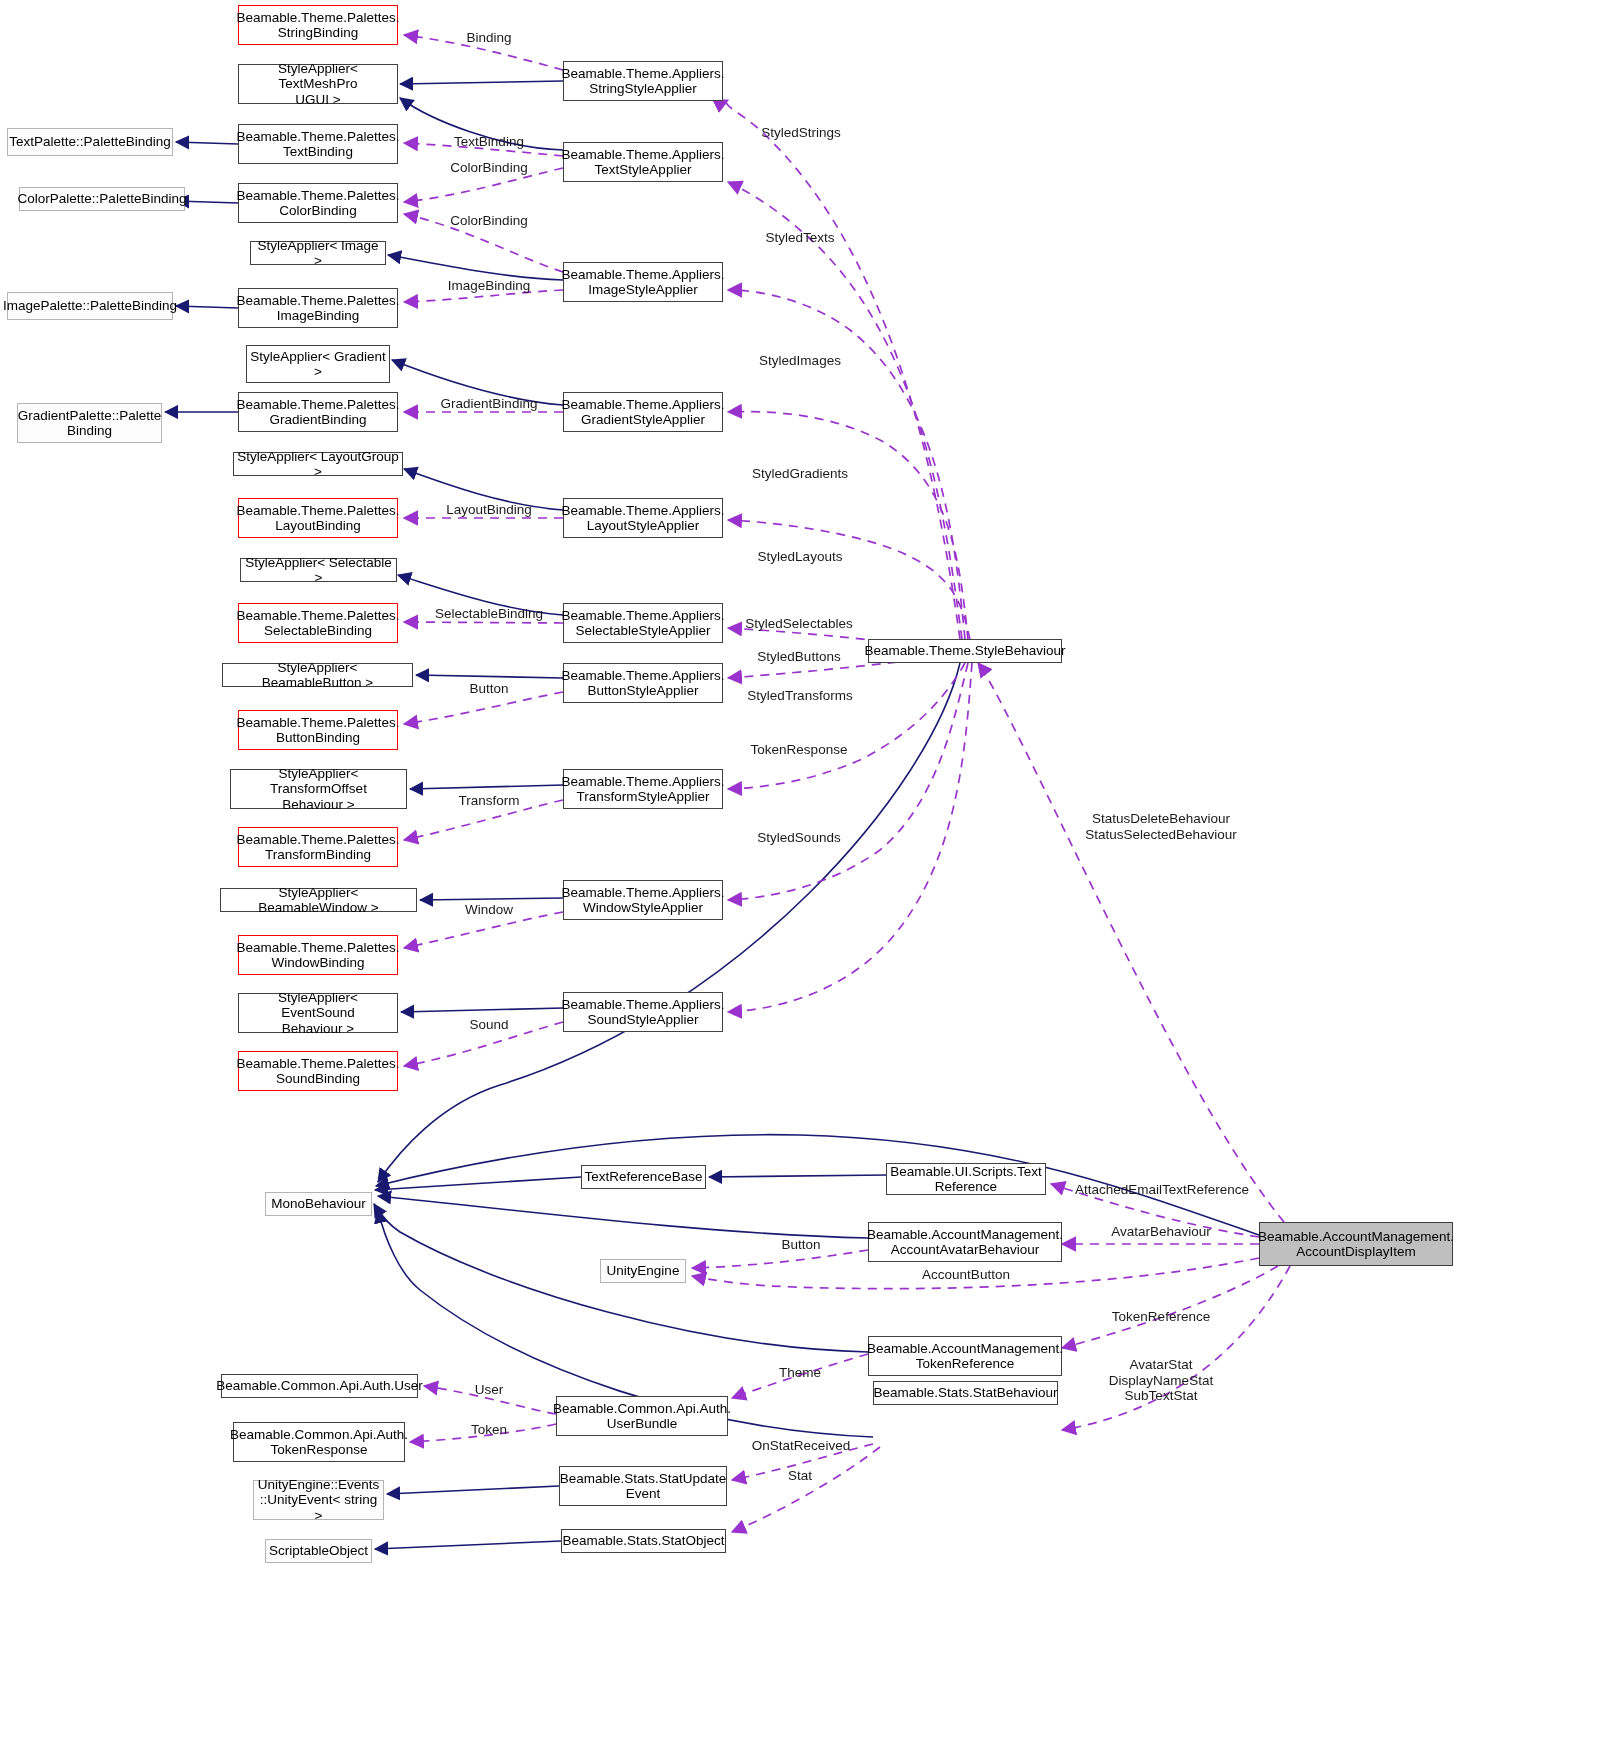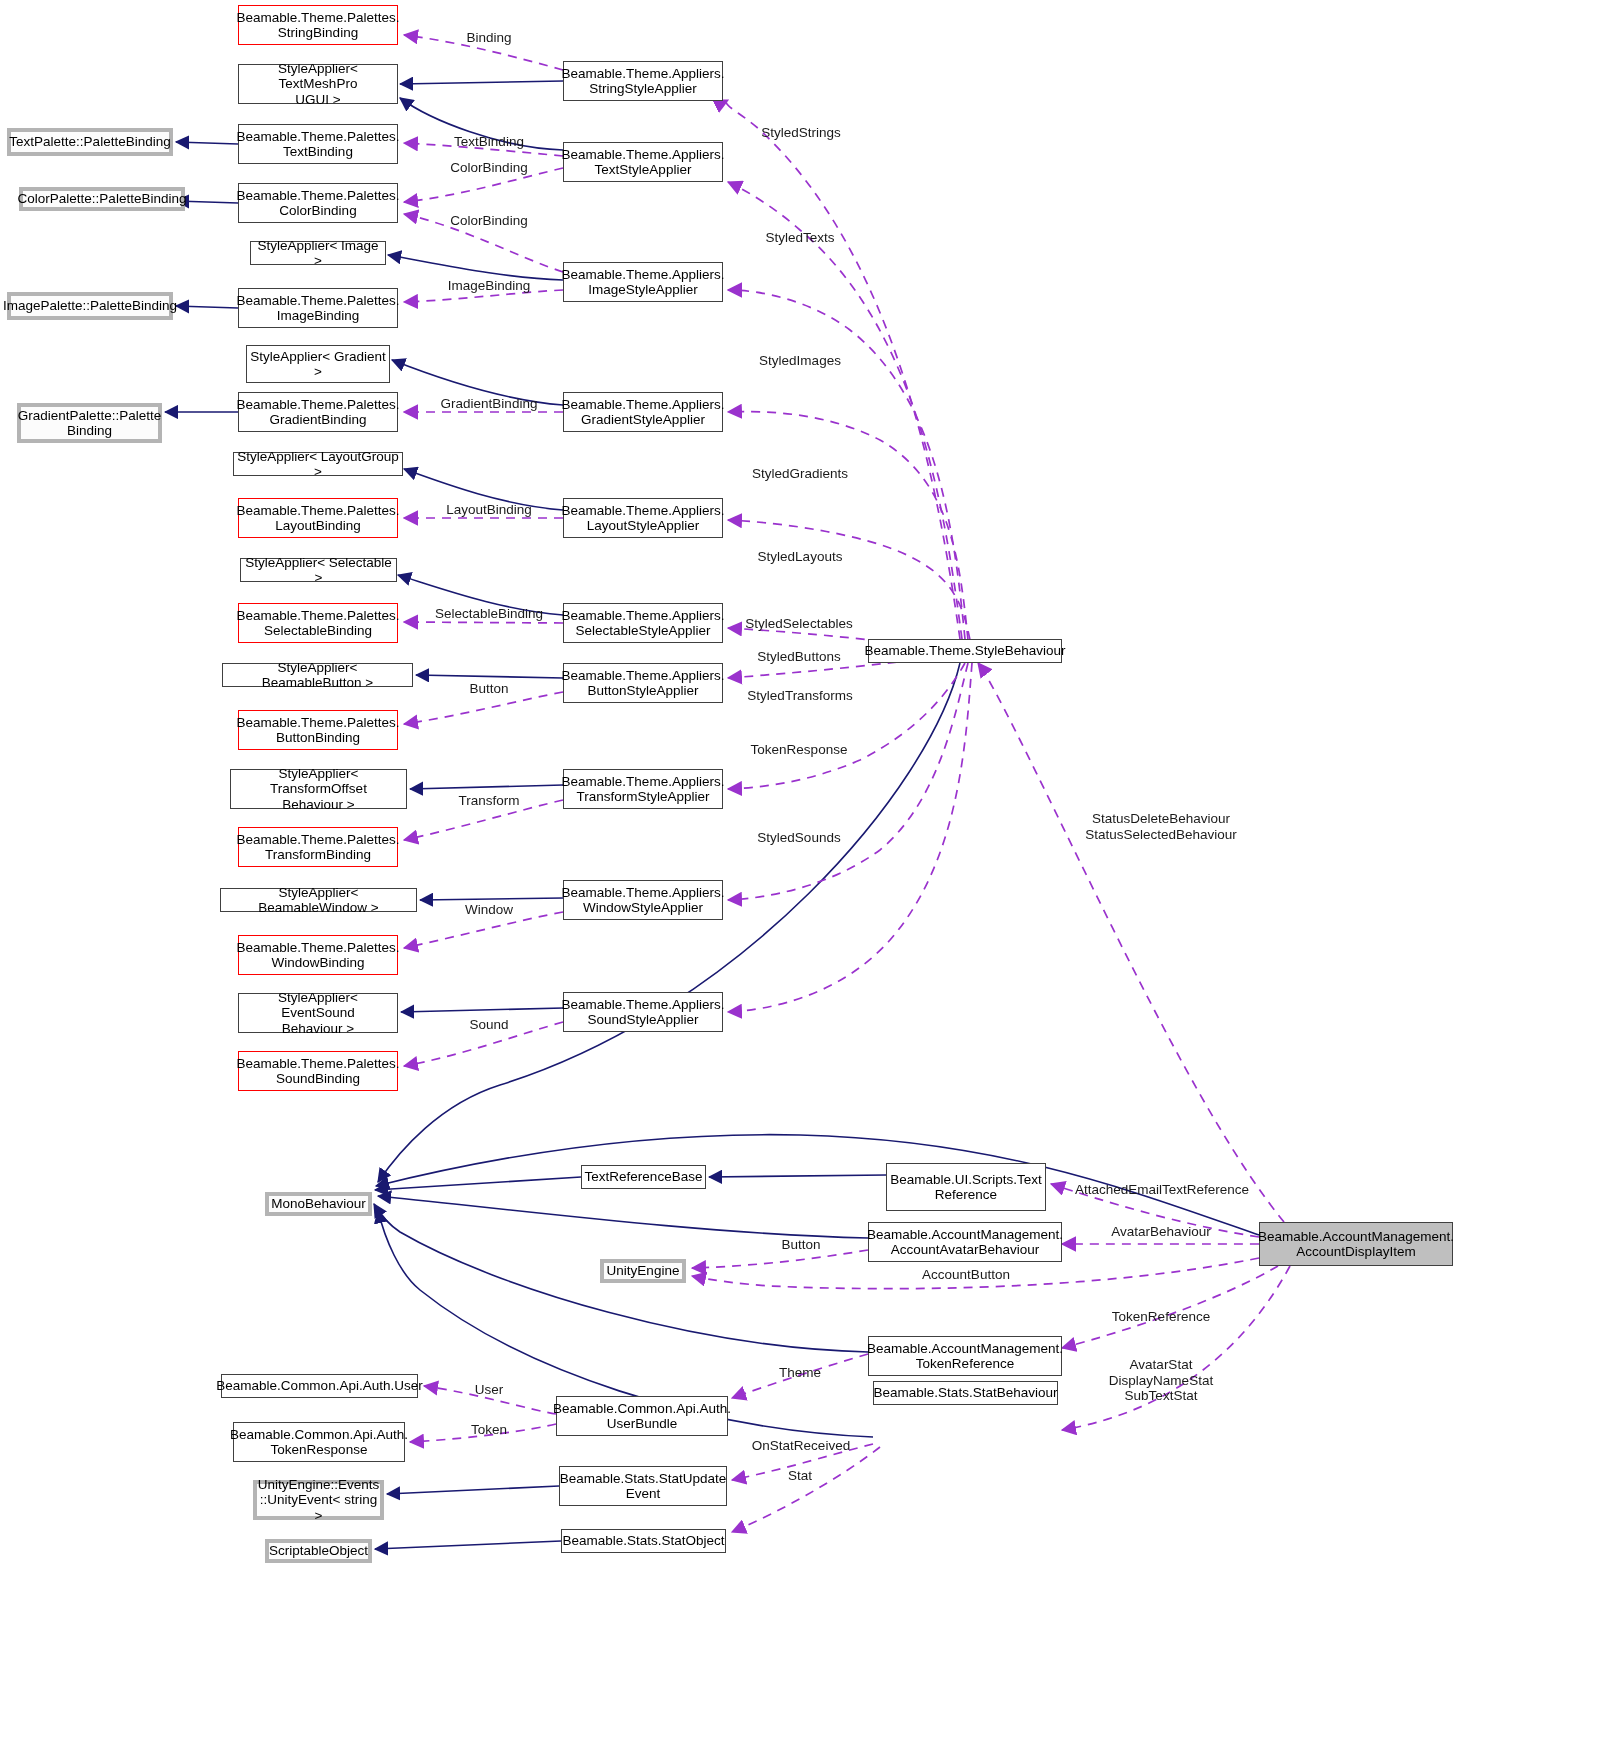--- a/index.html
+++ b/index.html
@@ -25,21 +25,21 @@
   .node {
     position: absolute;
     box-sizing: border-box;
     display: flex;
     align-items: center;
     justify-content: center;
     text-align: center;
     line-height: 1.12;
     color: #000000;
     background: #ffffff;
-    border: 4px solid #eab308;
+    border: 1px solid #eab308;
     font-size: 13.5px;
     padding: 1px 3px;
     white-space: pre-line;
     z-index: 5;
   }
   .node.grey {
     border-color: #b4b4b4;
     background: #fcfcfc;
   }
   .node.red {
@@ -197,21 +197,21 @@
 WindowBinding</div>
       <div class="node dark" style="left: 238px; top: 993px; width: 160px; height: 40px;">StyleApplier&lt; EventSound
 Behaviour &gt;</div>
       <div class="node dark" style="left: 563px; top: 992px; width: 160px; height: 40px;">Beamable.Theme.Appliers.
 SoundStyleApplier</div>
       <div class="node red" style="left: 238px; top: 1051px; width: 160px; height: 40px;">Beamable.Theme.Palettes.
 SoundBinding</div>
       <div class="node dark" style="left: 868px; top: 639px; width: 194px; height: 24px;">Beamable.Theme.StyleBehaviour</div>
       <div class="node grey" style="left: 265px; top: 1192px; width: 107px; height: 24px;">MonoBehaviour</div>
       <div class="node dark" style="left: 581px; top: 1165px; width: 125px; height: 24px;">TextReferenceBase</div>
-      <div class="node dark" style="left: 886px; top: 1163px; width: 160px; height: 48px;">Beamable.UI.Scripts.Text
+      <div class="node dark" style="left: 886px; top: 1163px; width: 160px; height: 32px;">Beamable.UI.Scripts.Text
 Reference</div>
       <div class="node dark" style="left: 868px; top: 1222px; width: 194px; height: 40px;">Beamable.AccountManagement.
 AccountAvatarBehaviour</div>
       <div class="node grey" style="left: 600px; top: 1259px; width: 86px; height: 24px;">UnityEngine</div>
       <div class="node highlight" style="left: 1259px; top: 1222px; width: 194px; height: 44px;">Beamable.AccountManagement.
 AccountDisplayItem</div>
       <div class="node dark" style="left: 868px; top: 1336px; width: 194px; height: 40px;">Beamable.AccountManagement.
 TokenReference</div>
       <div class="node dark" style="left: 221px; top: 1374px; width: 197px; height: 24px;">Beamable.Common.Api.Auth.User</div>
       <div class="node dark" style="left: 556px; top: 1396px; width: 172px; height: 40px;">Beamable.Common.Api.Auth.

